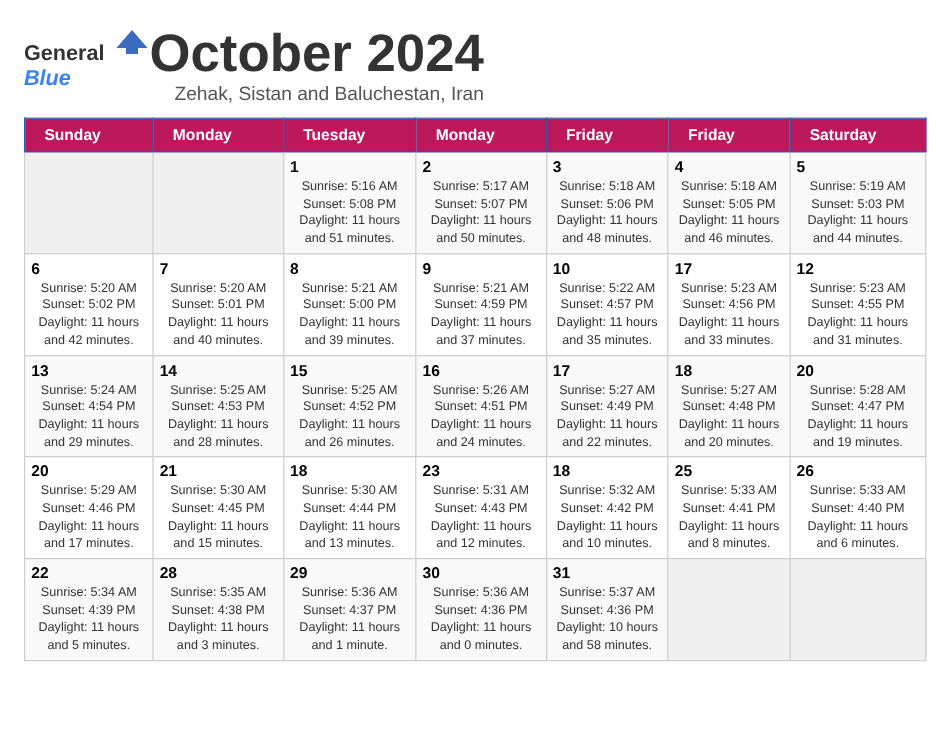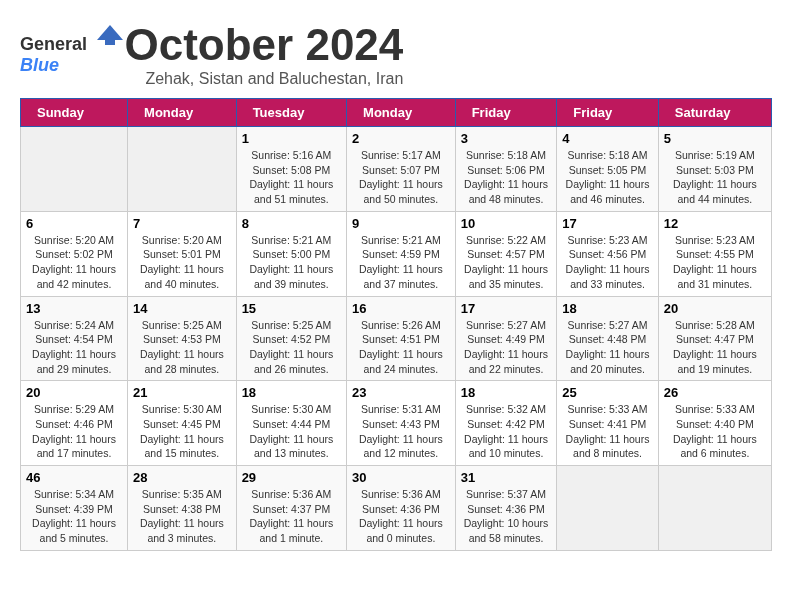--- a/index.html
+++ b/index.html
@@ -230,21 +230,21 @@
           <span class="day-number">25</span>
           <div class="day-info">Sunrise: 5:33 AM<br>Sunset: 4:41 PM<br>Daylight: 11 hours and 8 minutes.</div>
         </td>
         <td>
           <span class="day-number">26</span>
           <div class="day-info">Sunrise: 5:33 AM<br>Sunset: 4:40 PM<br>Daylight: 11 hours and 6 minutes.</div>
         </td>
       </tr>
       <tr>
         <td>
-          <span class="day-number">46</span>
+          <span class="day-number">22</span>
           <div class="day-info">Sunrise: 5:34 AM<br>Sunset: 4:39 PM<br>Daylight: 11 hours and 5 minutes.</div>
         </td>
         <td>
           <span class="day-number">28</span>
           <div class="day-info">Sunrise: 5:35 AM<br>Sunset: 4:38 PM<br>Daylight: 11 hours and 3 minutes.</div>
         </td>
         <td>
           <span class="day-number">29</span>
           <div class="day-info">Sunrise: 5:36 AM<br>Sunset: 4:37 PM<br>Daylight: 11 hours and 1 minute.</div>
         </td>

